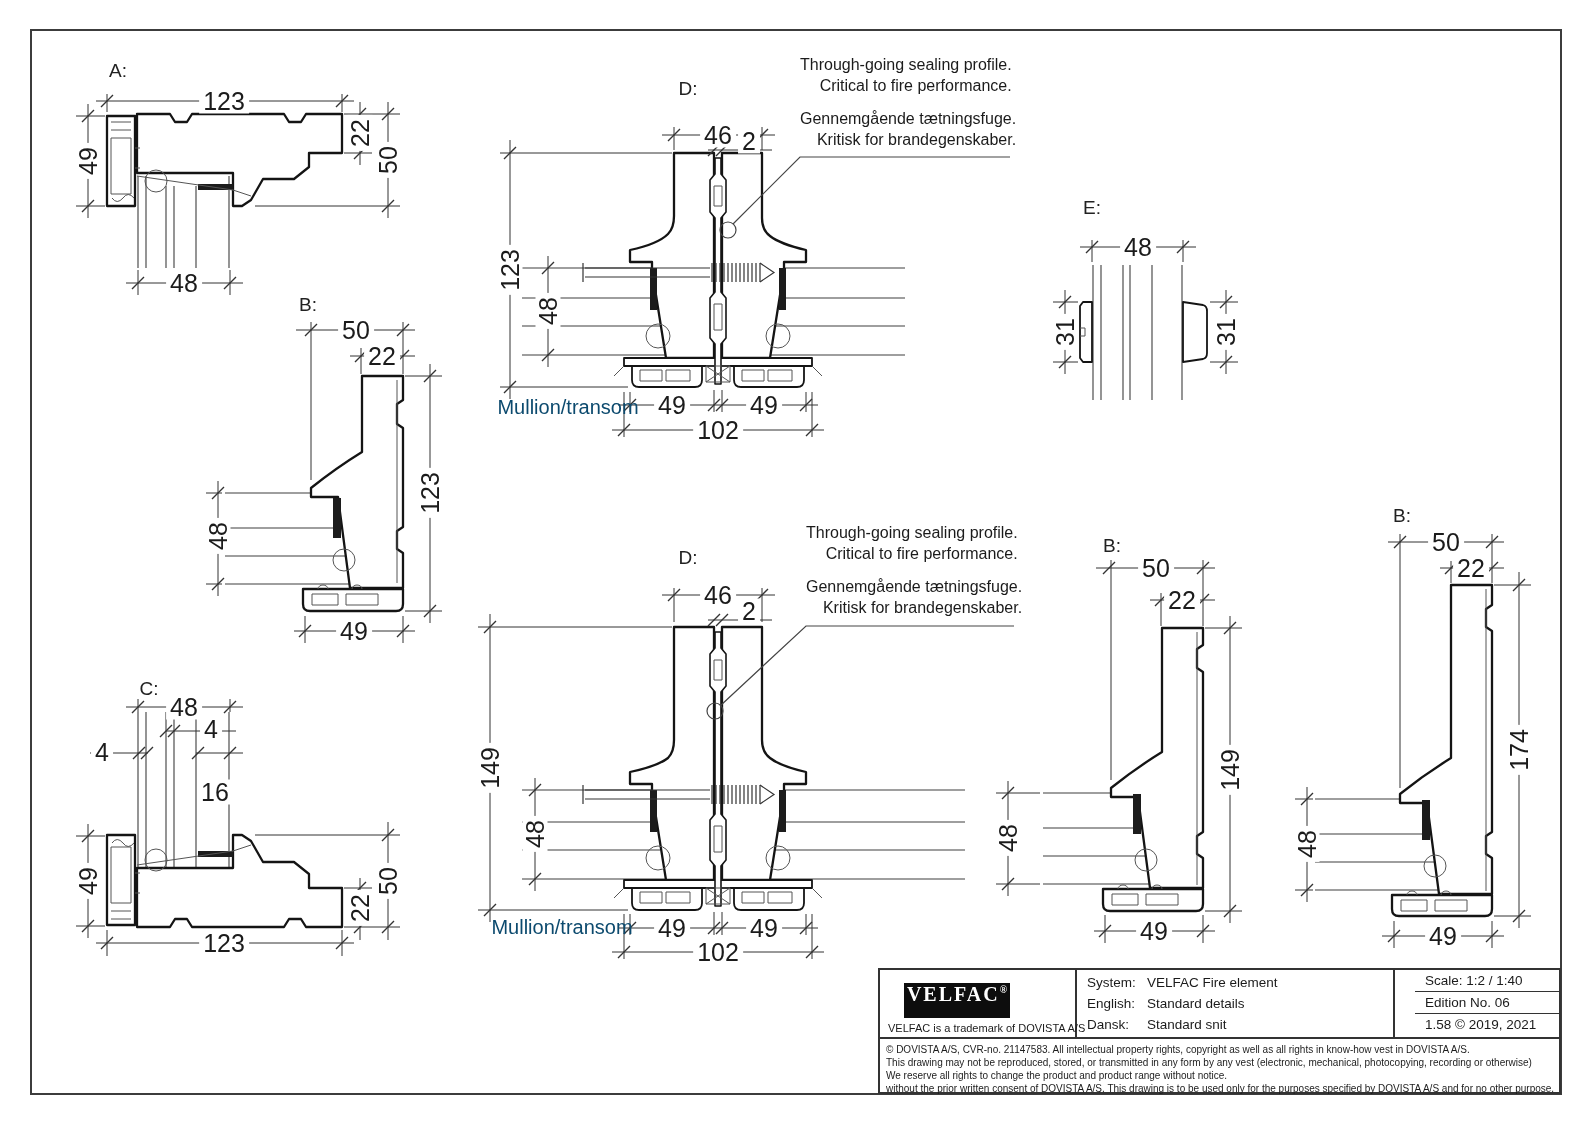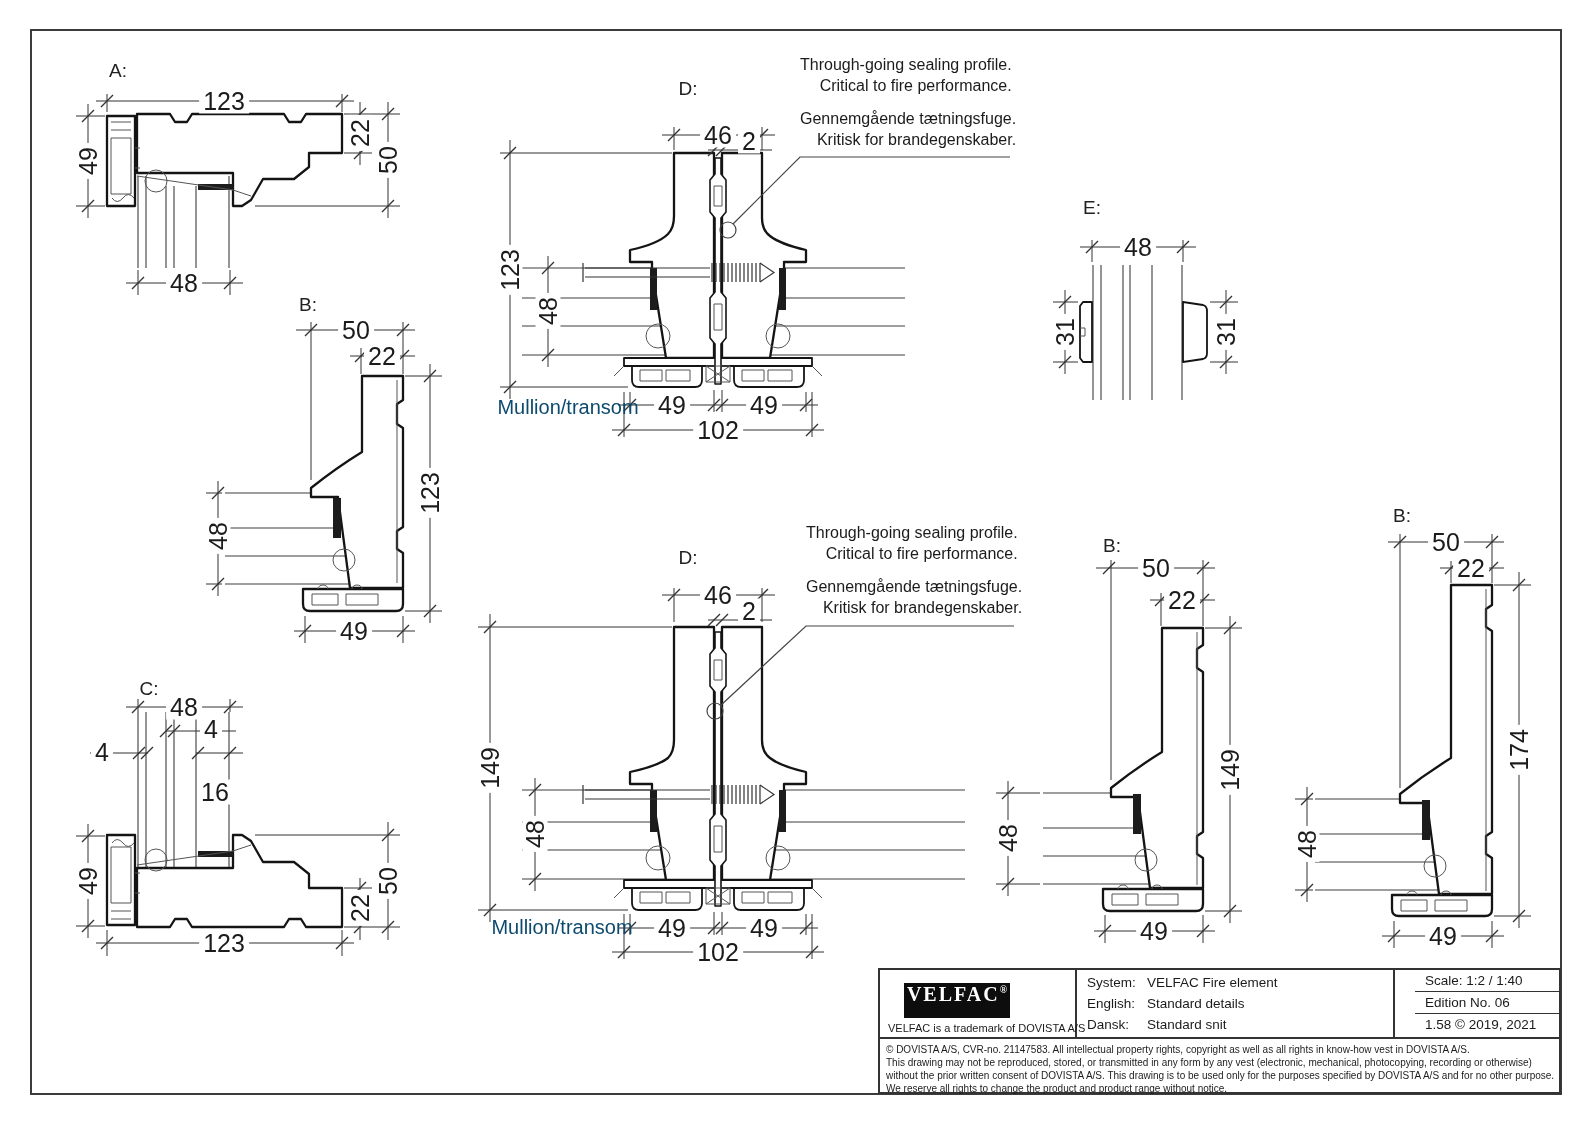--- a/index.html
+++ b/index.html
@@ -297,18 +297,18 @@
     </div>
     <div id="tb-right-cell">
       <div class="tb-rrow bb">Scale: 1:2 / 1:40</div>
       <div class="tb-rrow bb">Edition No. 06</div>
       <div class="tb-rrow">1.58 © 2019, 2021</div>
     </div>
   </div>
   <div id="tb-copy">
     <div>© DOVISTA A/S, CVR-no. 21147583. All intellectual property rights, copyright as well as all rights in know-how vest in DOVISTA A/S.</div>
     <div>This drawing may not be reproduced, stored, or transmitted in any form by any vest (electronic, mechanical, photocopying, recording or otherwise)</div>
+    <div>We reserve all rights to change the product and product range without notice.</div>
     <div>without the prior written consent of DOVISTA A/S. This drawing is to be used only for the purposes specified by DOVISTA A/S and for no other purpose.</div>
-    <div>We reserve all rights to change the product and product range without notice.</div>
   </div>
 </div>
 
 </div>
 
 </body></html>

